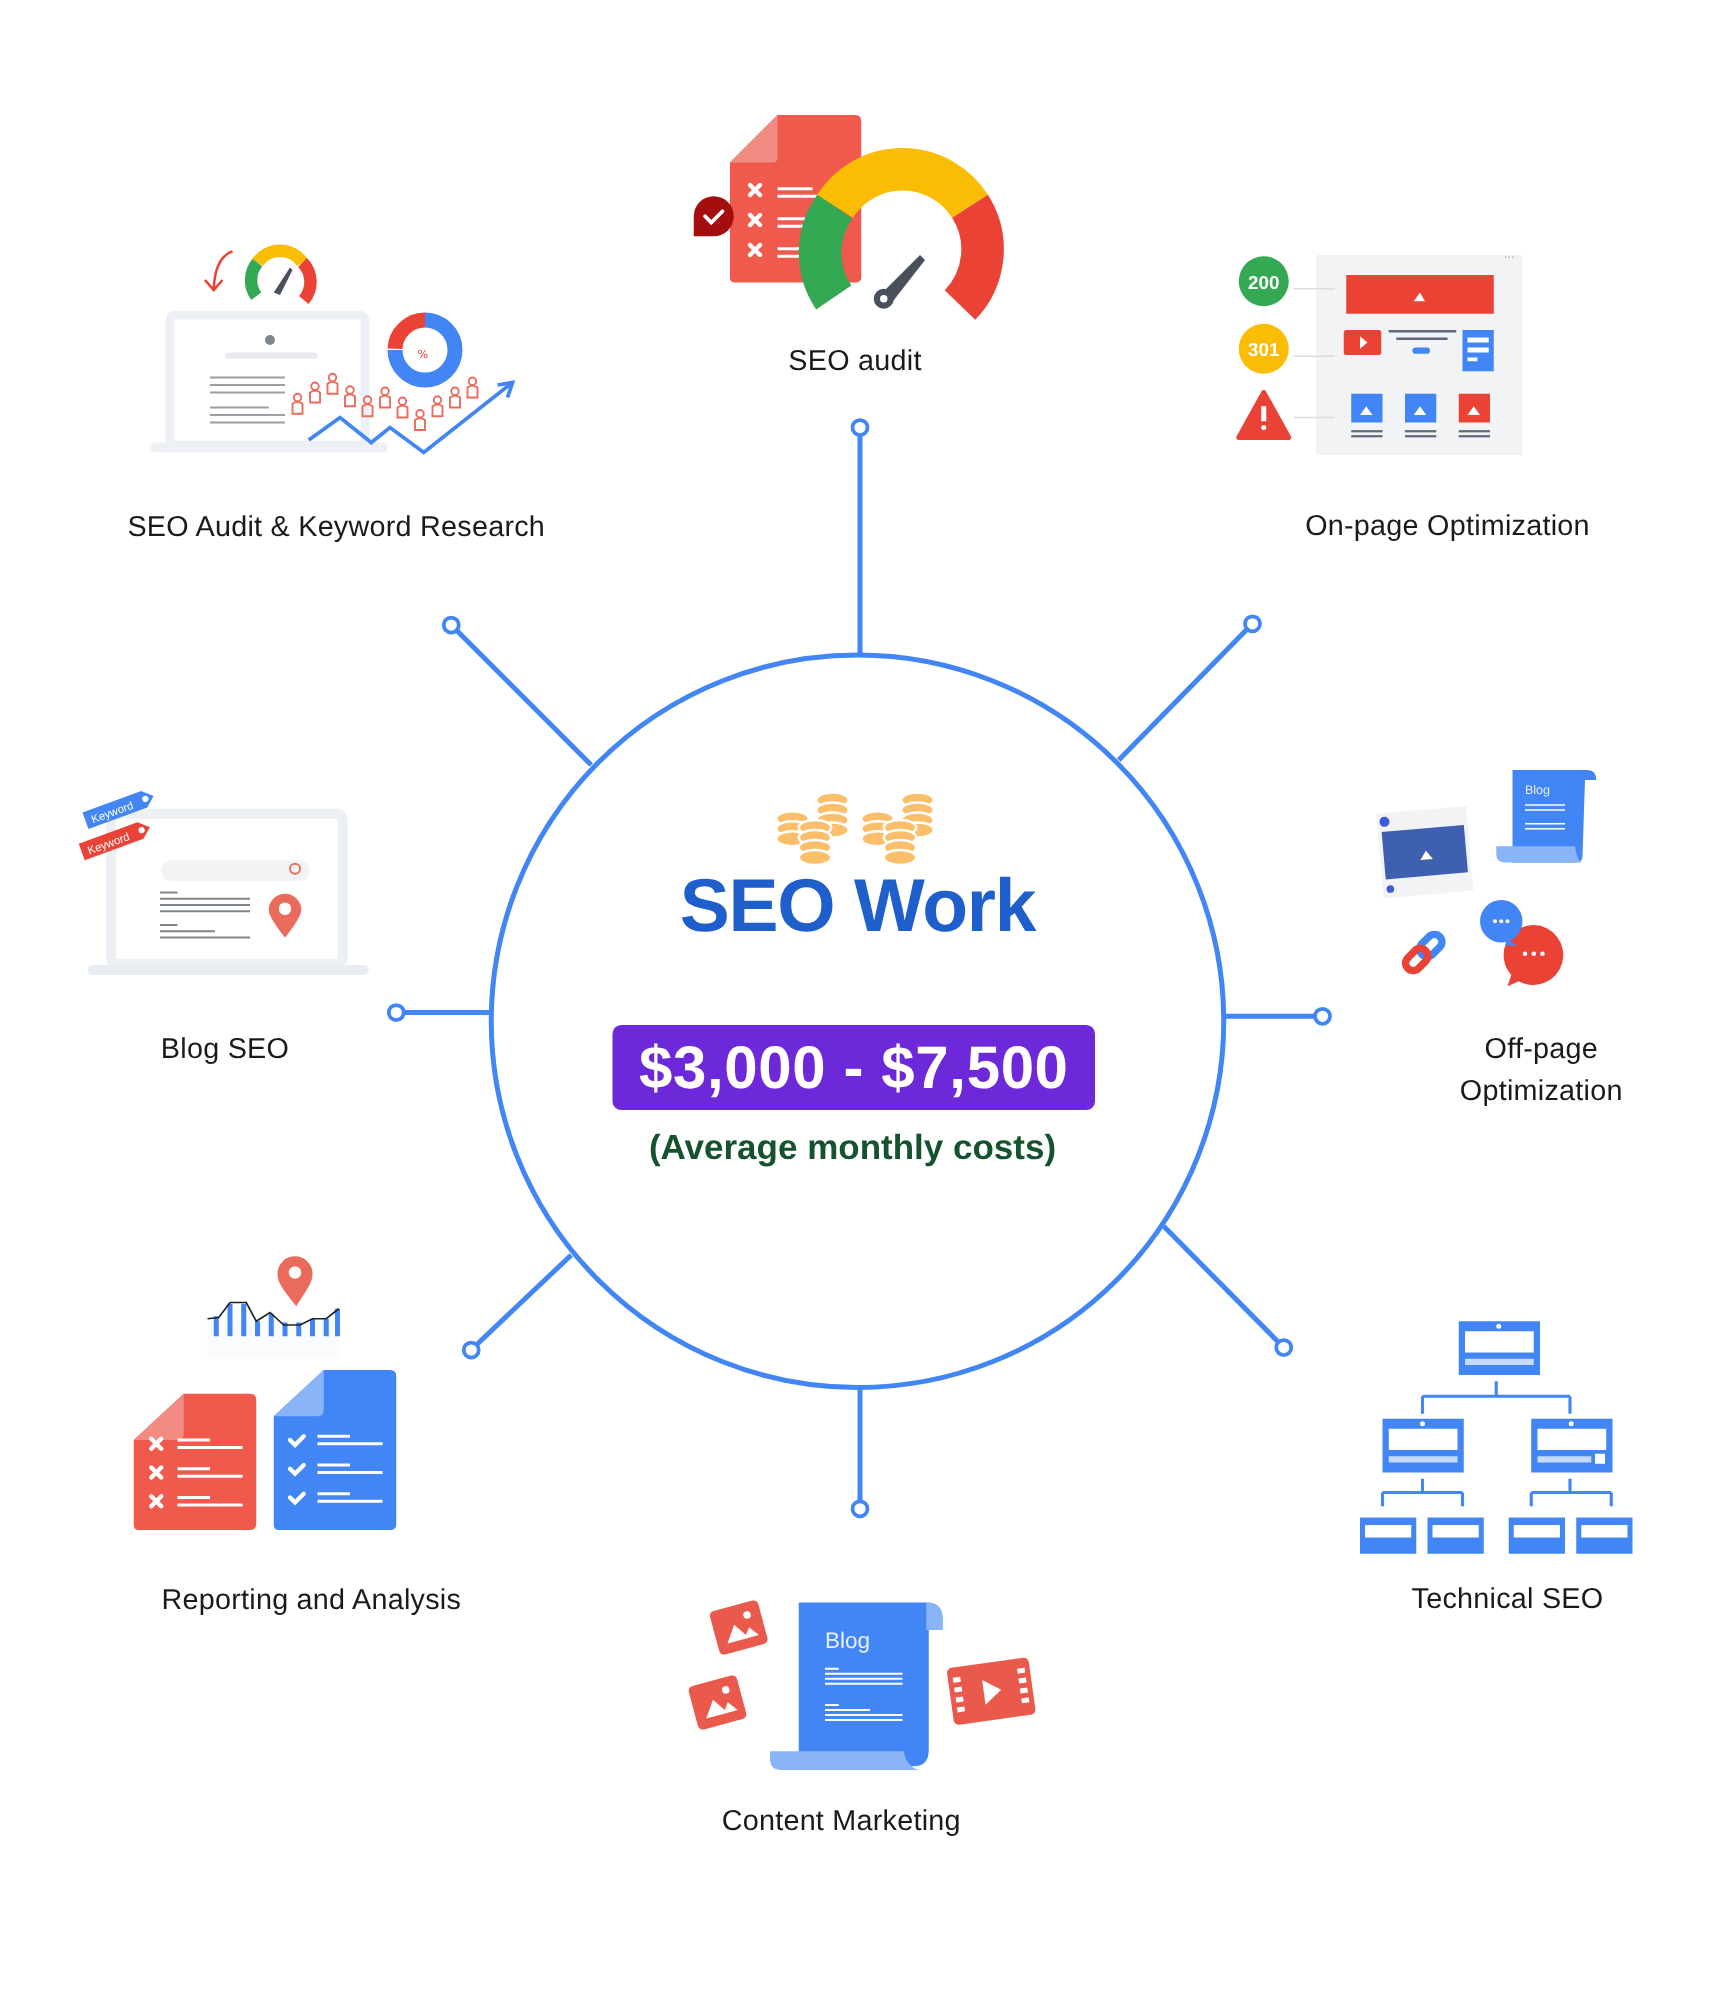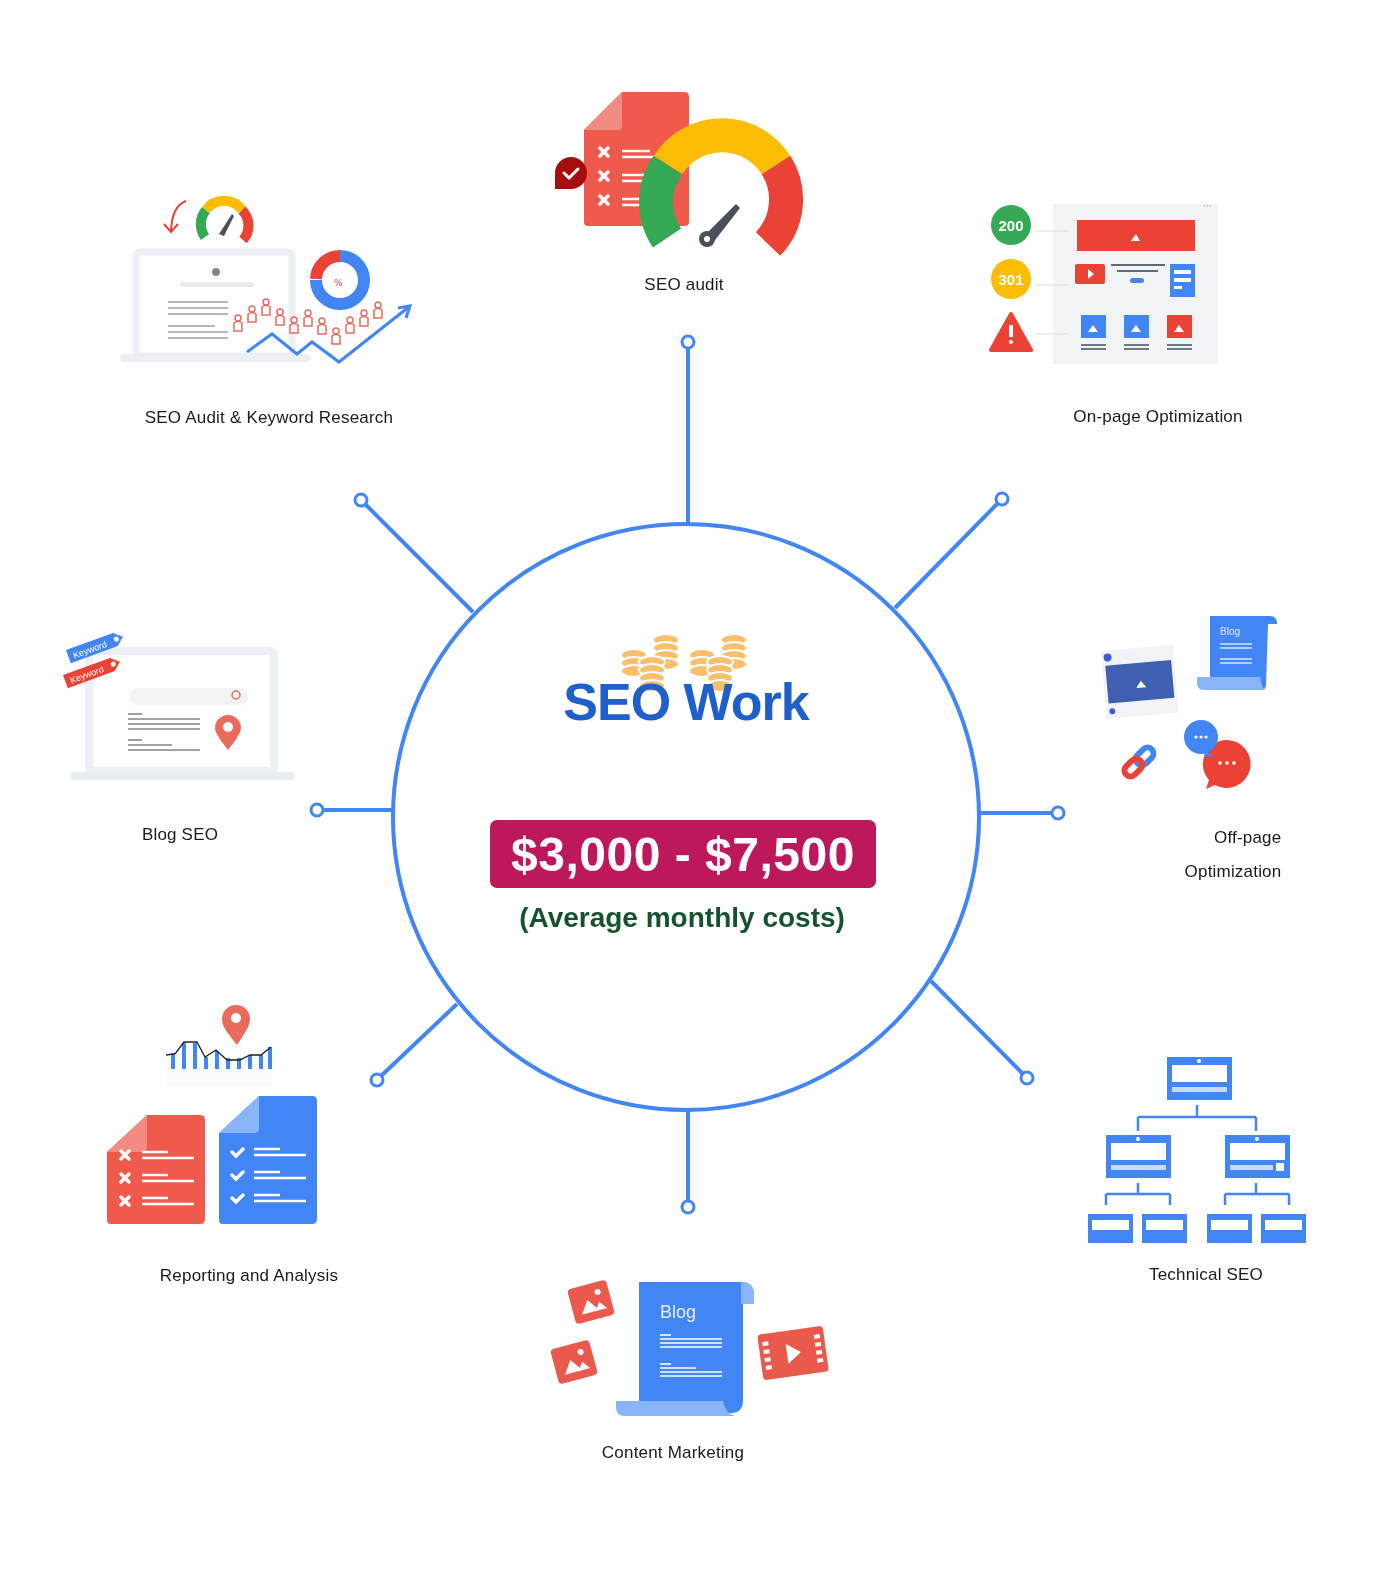--- a/index.html
+++ b/index.html
@@ -1,25 +1,25 @@
 <!DOCTYPE html>
 <html><head>
 <meta charset="utf-8">
 <style>
   html, body { margin:0; padding:0; background:#ffffff; }
   body { width:1382px; height:1595px; position:relative; overflow:hidden;
          font-family:"Liberation Sans","DejaVu Sans",sans-serif; }
   .layer { position:absolute; left:0; top:0; width:1382px; height:1595px; }
-  .label { position:absolute; color:#1a1a1a; font-size:17px; text-align:right;
+  .label { position:absolute; color:#1a1a1a; font-size:23px; text-align:center;
            white-space:nowrap; transform:translateX(-50%); letter-spacing:0.2px; }
   .label.multi { white-space:normal; line-height:34px;margin-left:48px; }
-  .center-title { position:absolute; left:686px; top:672px; transform:translateX(-50%);
-           color:#1f5fcc; font-weight:bold; font-size:52px; white-space:nowrap; letter-spacing:-1px; }
+  .center-title { position:absolute; left:686px; top:690px; transform:translateX(-50%);
+           color:#1f5fcc; font-weight:bold; font-size:60px; white-space:nowrap; letter-spacing:-1px; }
   .price-badge { position:absolute; left:490px; top:820px; width:386px; height:68px;
-           background:#be185d; border-radius:7px; color:#fff; font-weight:bold; font-size:48px;
+           background:#6d28d9; border-radius:7px; color:#fff; font-weight:bold; font-size:48px;
            display:flex; align-items:center; justify-content:center; letter-spacing:0.5px; }
   .subtitle { position:absolute; left:682px; top:902px; transform:translateX(-50%);
            color:#14532d; font-weight:bold; font-size:28px; white-space:nowrap; }
   .node-dot { cursor:pointer; }
 </style>
 </head>
 <body>
 
 <svg class="layer" viewBox="0 0 1382 1595">
   <g stroke="#4285f4" stroke-width="4" fill="none">

